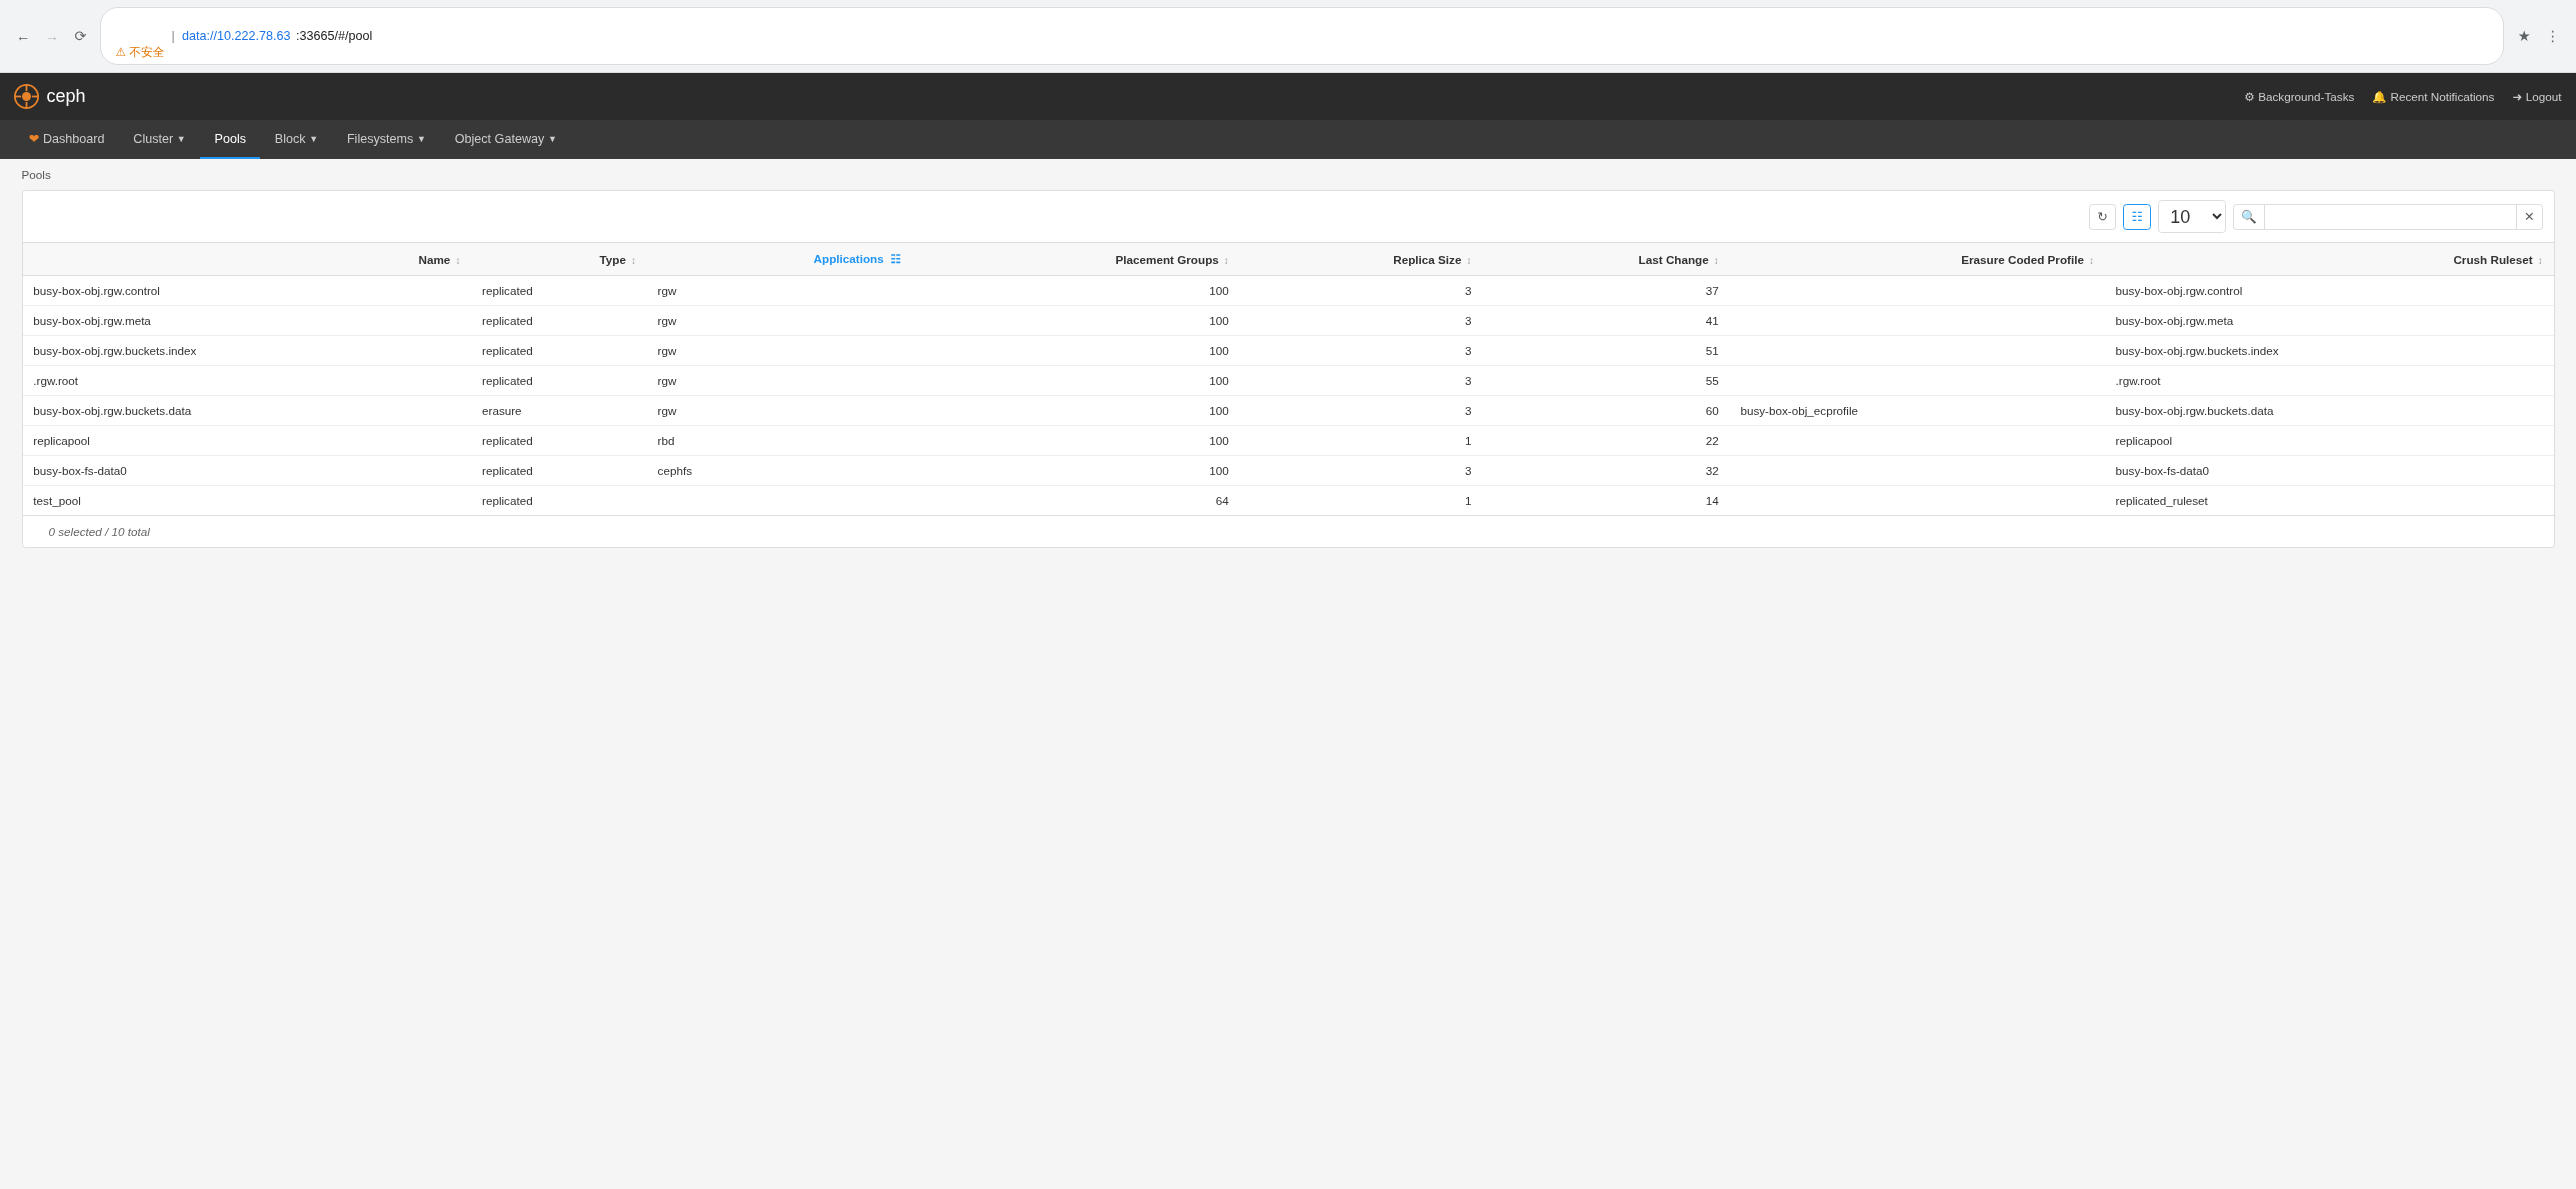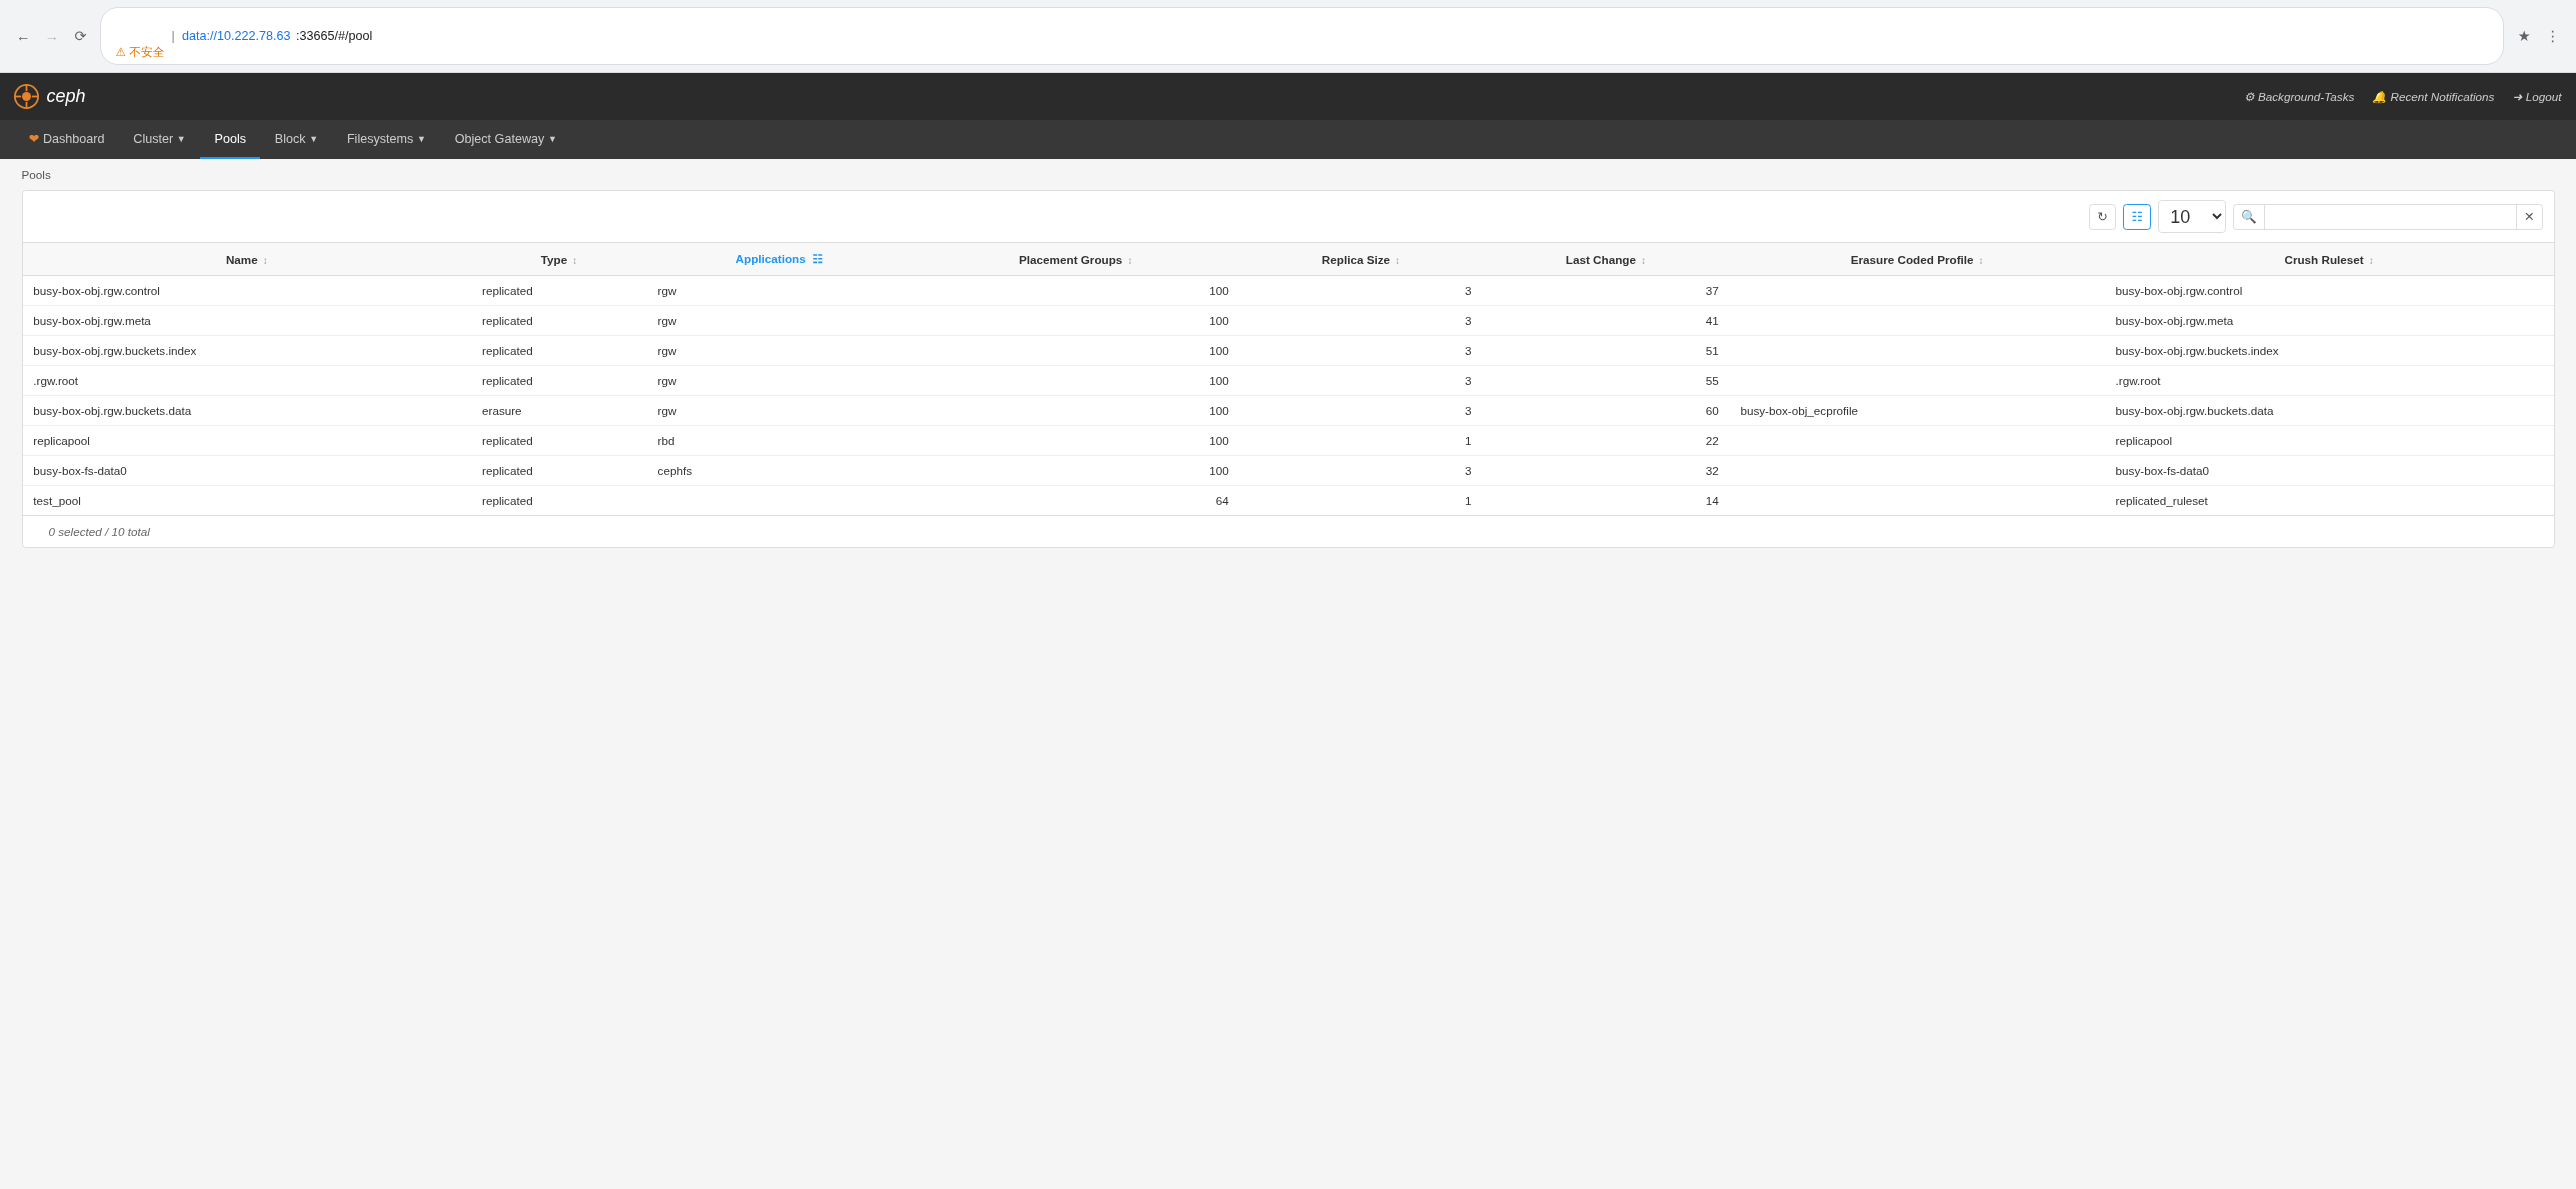--- a/index.html
+++ b/index.html
@@ -45,21 +45,20 @@
     }
 
     
     .app-header {
       background: #2b2b2b;
       display: flex;
       align-items: center;
       padding: 0 14.4px;
       height: 47px;
       justify-content: space-between;
-      font-style: italic;
     }
     .app-logo {
       display: flex; align-items: center; gap: 7.2px;
       color: white; font-size: 18px; font-weight: 500;
     }
     .app-logo svg { width: 25px; height: 25px; }
     .header-actions {
       display: flex; align-items: center; gap: 18px;
       color: #ccc; font-size: 11.7px;
     }
@@ -142,21 +141,21 @@
       border-left: 0.9px solid #ddd;
     }
 
     
     table {
       width: 100%; border-collapse: collapse; font-size: 11.7px;
     }
     thead th {
       background: #f8f8f8;
       padding: 9px 10.8px;
-      text-align: center;
+      text-align: right;
       font-weight: 600;
       color: #333;
       border-bottom: 1.8px solid #ddd;
       white-space: nowrap;
       cursor: pointer;
     }
     thead th .sort-icon { color: #999; margin-left: 1.8px; font-size: 10px; }
     thead th.applications-col { color: #2196f3; }
     thead th.applications-col .filter-icon { color: #2196f3; margin-left: 3.6px; }
     tbody tr { border-bottom: 0.9px solid #eee; padding-left: 40px; }

